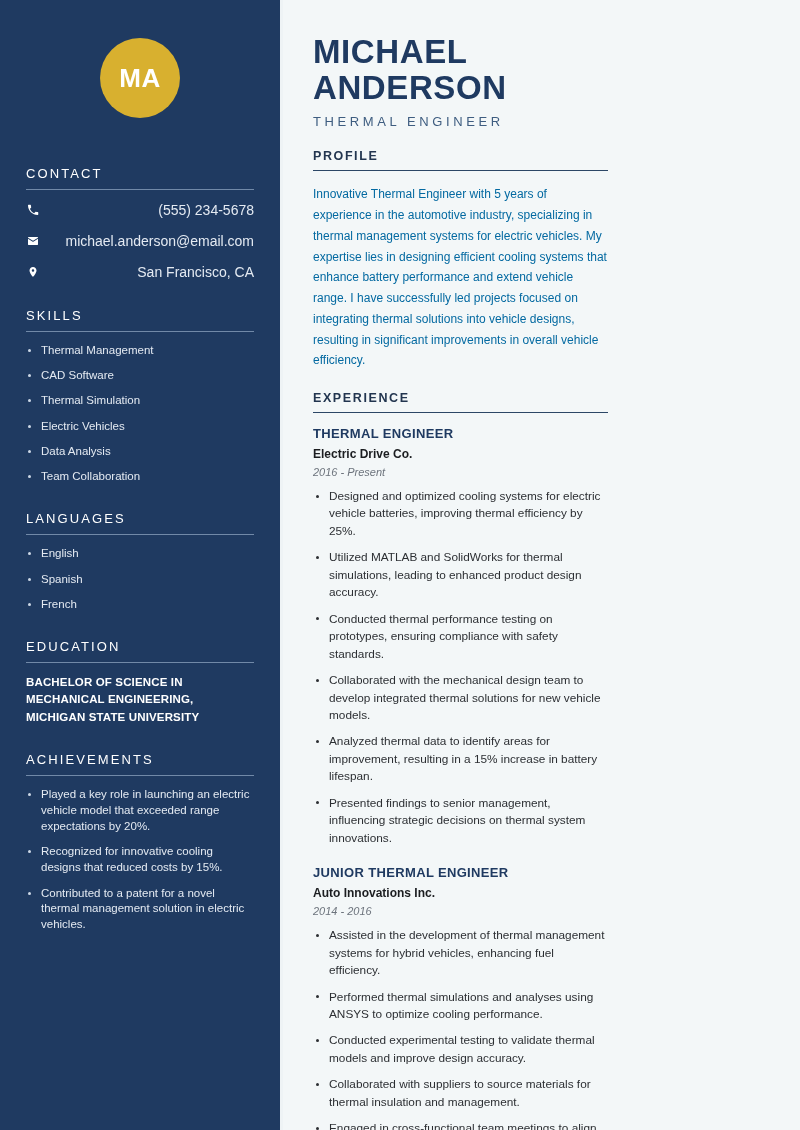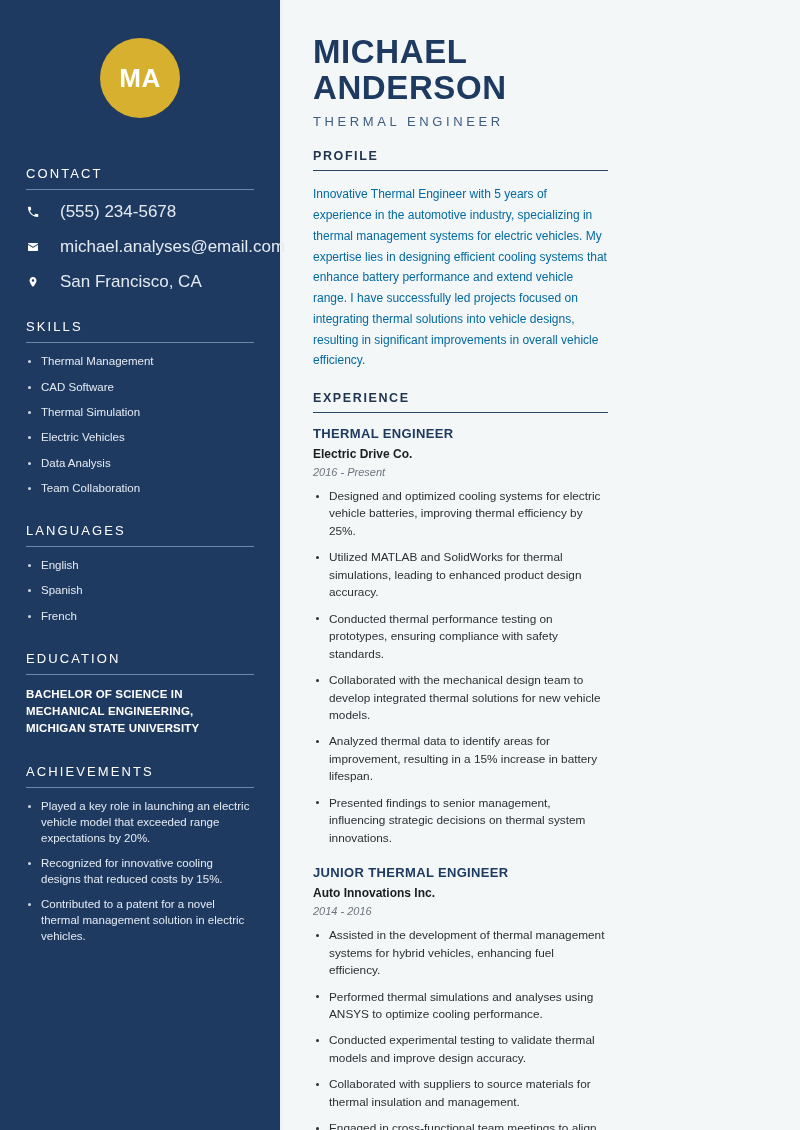--- a/index.html
+++ b/index.html
@@ -64,25 +64,26 @@
   .side-rule {
     height: 1px;
     background: #8ea4c0;
     opacity: 0.75;
     margin-bottom: 11px;
   }
 
   .contact-row {
     display: flex;
     align-items: center;
-    gap: 20px;
+    gap: 11px;
     margin-bottom: 13px;
-    font-size: 17px;
+    font-size: 14px;
     color: #e4eaf2;
     line-height: 1.3;
+    justify-content: space-between;
   }
   .contact-row:last-child { margin-bottom: 0; }
 
   .contact-icon {
     flex: 0 0 14px;
     width: 14px;
     height: 14px;
     display: flex;
     align-items: center;
     justify-content: center;
@@ -238,21 +239,21 @@
         </span>
         <span>(555) 234-5678</span>
       </div>
 
       <div class="contact-row">
         <span class="contact-icon">
           <svg viewBox="0 0 24 24">
               <path d="M2 5c0-.6.4-1 1-1h18c.6 0 1 .4 1 1v.4l-10 5.9L2 5.4V5zm0 2.7l9.5 5.6c.3.2.7.2 1 0L22 7.7V19c0 .6-.4 1-1 1H3c-.6 0-1-.4-1-1V7.7z"></path>
             </svg>
         </span>
-        <span>michael.analyses@email.com</span>
+        <span>michael.anderson@email.com</span>
       </div>
 
       <div class="contact-row">
         <span class="contact-icon">
           <svg viewBox="0 0 24 24">
               <path d="M12 2C8.1 2 5 5.1 5 9c0 5.2 7 13 7 13s7-7.8 7-13c0-3.9-3.1-7-7-7zm0 9.5A2.5 2.5 0 1 1 12 6.5a2.5 2.5 0 0 1 0 5z"></path>
             </svg>
         </span>
         <span>San Francisco, CA</span>
       </div>

